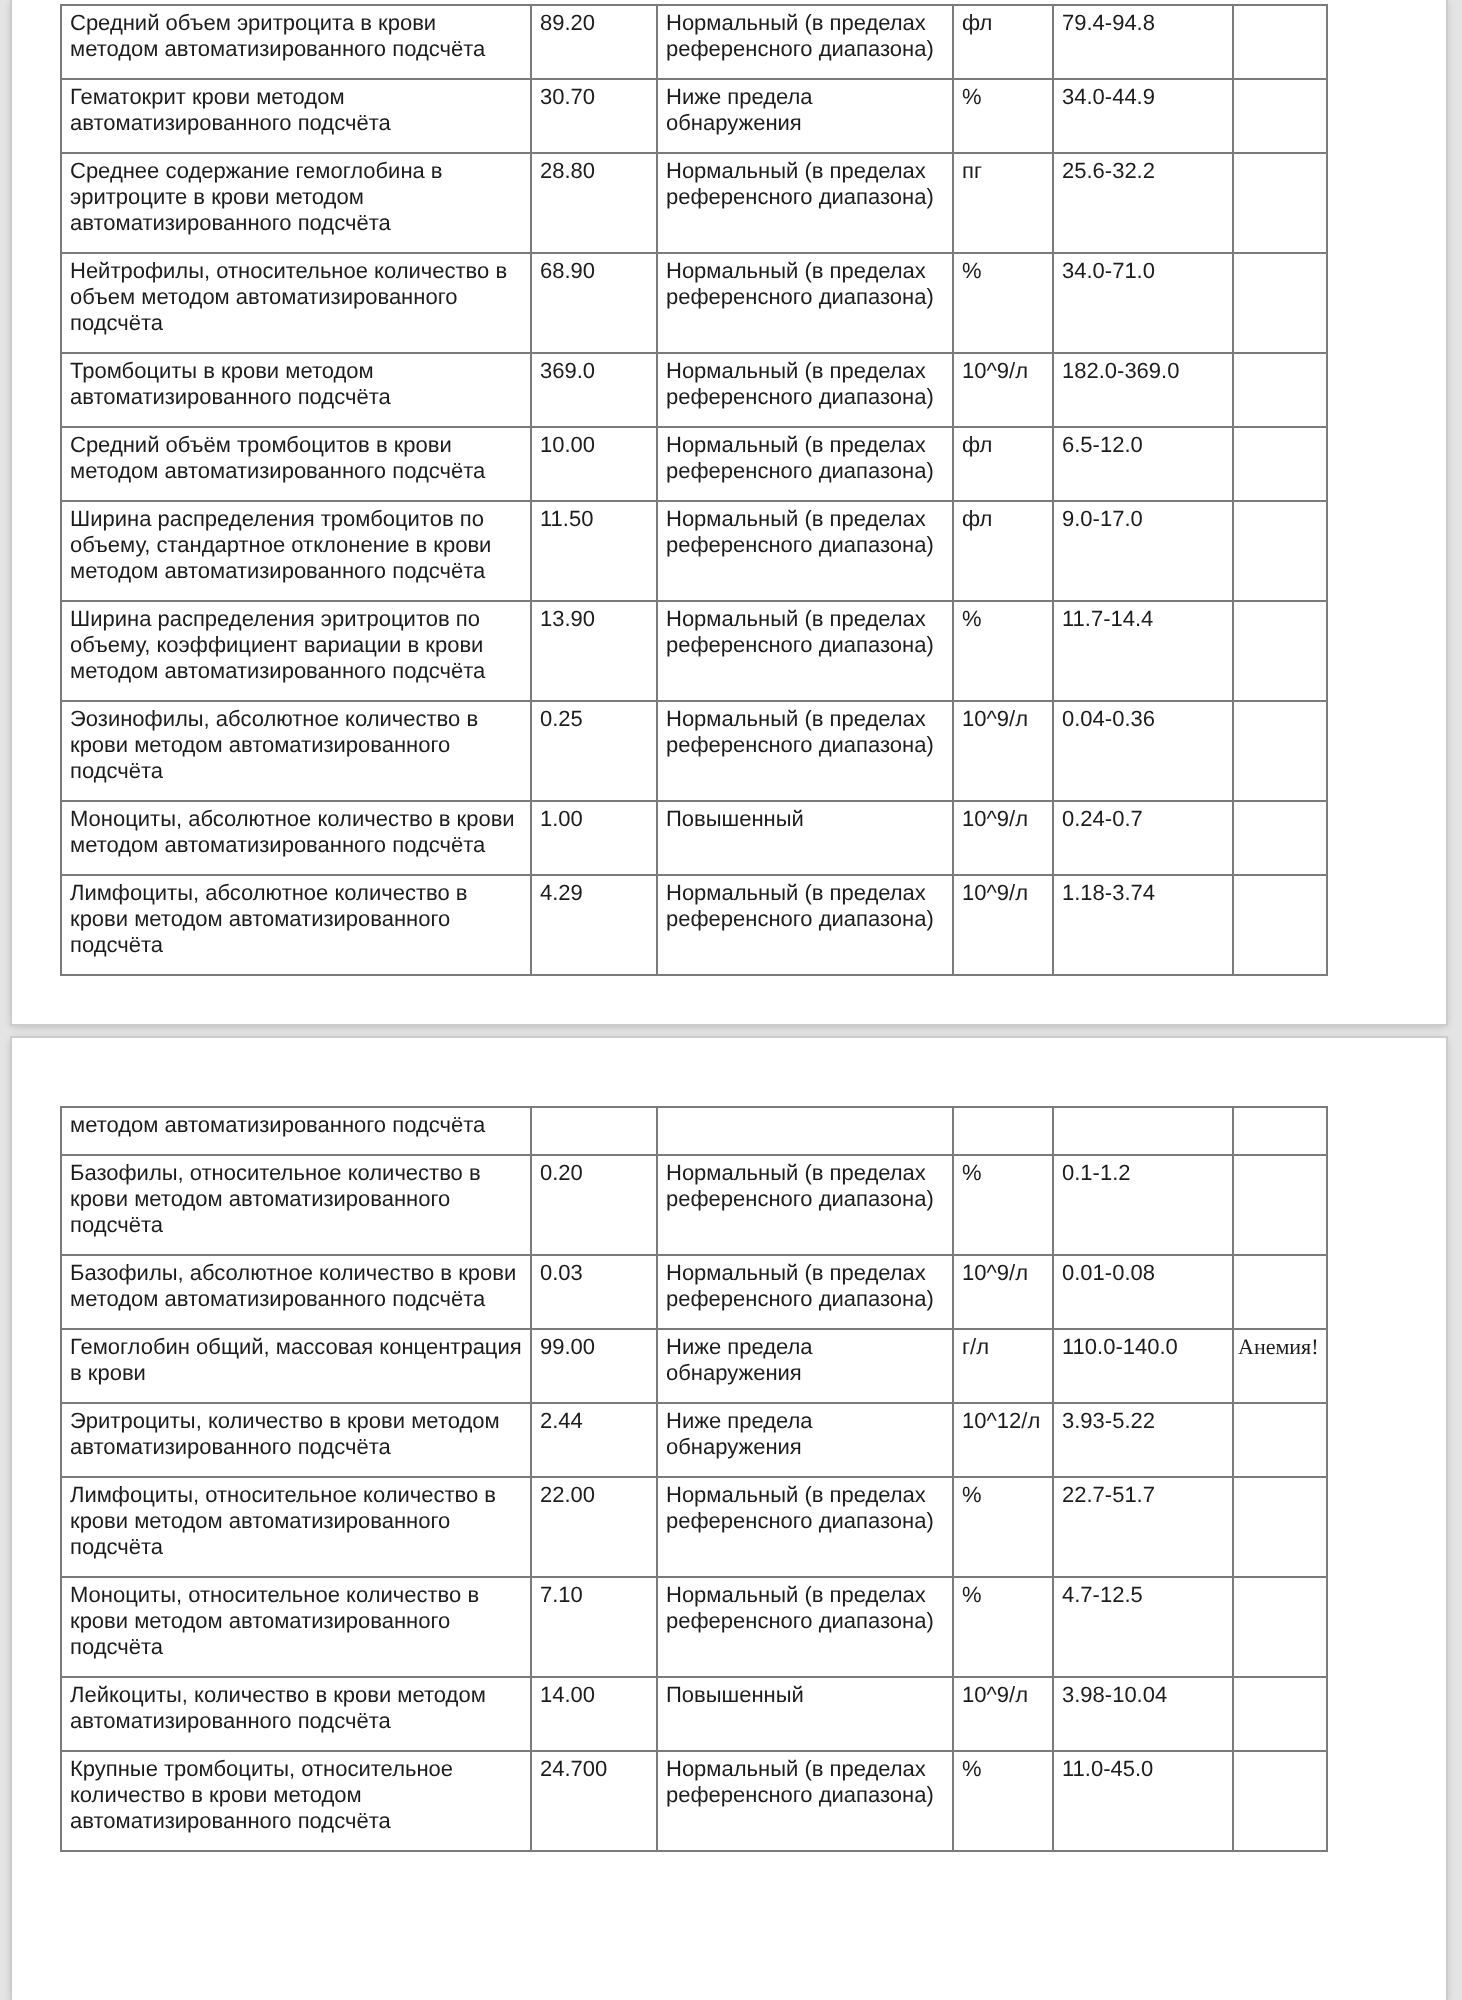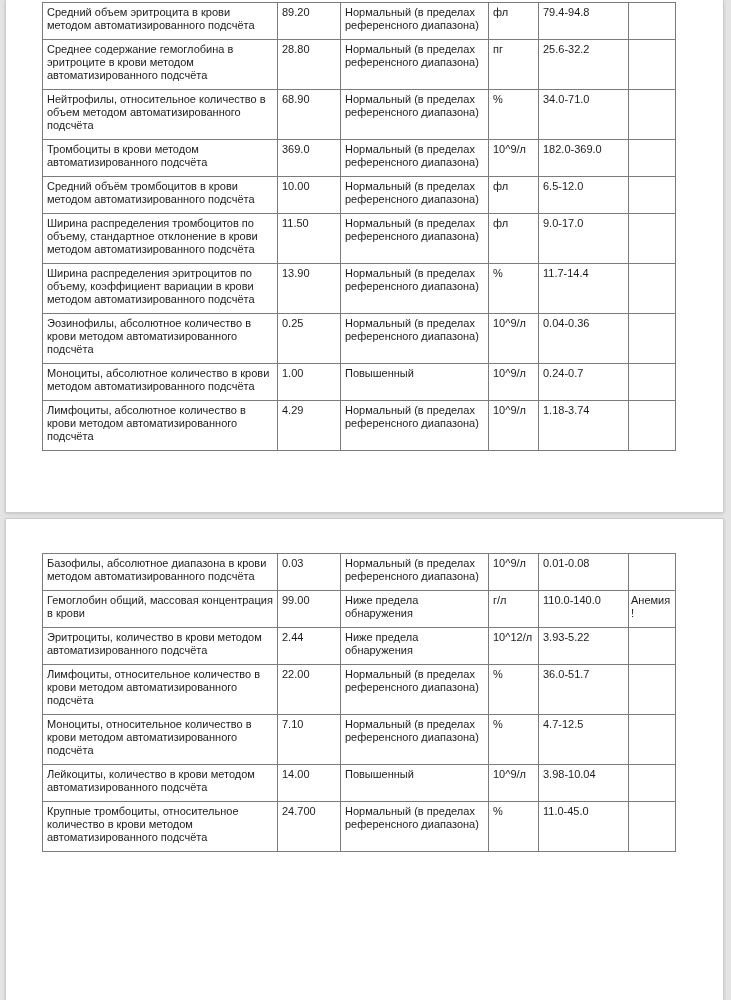--- a/index.html
+++ b/index.html
@@ -23,36 +23,36 @@
     box-shadow: 0 0 0 1px #cccccc, 0 1px 4px rgba(0,0,0,0.22);
     overflow: hidden;
   }
   .page-1 { top: 0; height: 512px; }
   .page-2 { top: 519px; height: 481px; }
 
   table.lab-table {
     border-collapse: collapse;
     table-layout: fixed;
     width: 633px;
-    margin-left: 36px;
+    margin-left: 24px;
     font-size: 11px;
     line-height: 13px;
     color: #1c1c1c;
   }
   .page-1 table.lab-table { margin-top: 2px; }
   .page-2 table.lab-table { margin-top: 34px; }
 
   table.lab-table td {
     border: 1px solid #7b7b7b;
     vertical-align: top;
     padding: 3px 4px 7px 4px;
     overflow: hidden;
     word-wrap: break-word;
   }
-  table.lab-table td.col-note { padding-left: 2px; padding-right: 2px; }
+  table.lab-table td.col-note { padding-left: 2px; padding-right: 2px; font-family: Liberation Serif, serif; }
 
   col.col-name  { width: 235px; }
   col.col-value { width: 63px; }
   col.col-status{ width: 148px; }
   col.col-unit  { width: 50px; }
   col.col-range { width: 90px; }
   col.col-note  { width: 47px; }
 </style>
 </head>
 <body>
@@ -72,20 +72,28 @@
       <tbody>
           <tr>
             <td class="col-name">Средний объем эритроцита в крови методом автоматизированного подсчёта</td>
             <td class="col-value">89.20</td>
             <td class="col-status">Нормальный (в пределах референсного диапазона)</td>
             <td class="col-unit">фл</td>
             <td class="col-range">79.4-94.8</td>
             <td class="col-note"></td>
           </tr>
           <tr>
+            <td class="col-name">Гематокрит крови методом автоматизированного подсчёта</td>
+            <td class="col-value">30.70</td>
+            <td class="col-status">Ниже предела обнаружения</td>
+            <td class="col-unit">%</td>
+            <td class="col-range">34.0-44.9</td>
+            <td class="col-note"></td>
+          </tr>
+          <tr>
             <td class="col-name">Среднее содержание гемоглобина в эритроците в крови методом автоматизированного подсчёта</td>
             <td class="col-value">28.80</td>
             <td class="col-status">Нормальный (в пределах референсного диапазона)</td>
             <td class="col-unit">пг</td>
             <td class="col-range">25.6-32.2</td>
             <td class="col-note"></td>
           </tr>
           <tr>
             <td class="col-name">Нейтрофилы, относительное количество в объем методом автоматизированного подсчёта</td>
             <td class="col-value">68.90</td>
@@ -159,21 +167,37 @@
       <colgroup>
         <col class="col-name">
           <col class="col-value">
           <col class="col-status">
         <col class="col-unit">
           <col class="col-range">
           <col class="col-note">
       </colgroup>
       <tbody>
           <tr>
-            <td class="col-name">Базофилы, абсолютное диапазона в крови методом автоматизированного подсчёта</td>
+            <td class="col-name">методом автоматизированного подсчёта</td>
+            <td class="col-value"></td>
+            <td class="col-status"></td>
+            <td class="col-unit"></td>
+            <td class="col-range"></td>
+            <td class="col-note"></td>
+          </tr>
+          <tr>
+            <td class="col-name">Базофилы, относительное количество в крови методом автоматизированного подсчёта</td>
+            <td class="col-value">0.20</td>
+            <td class="col-status">Нормальный (в пределах референсного диапазона)</td>
+            <td class="col-unit">%</td>
+            <td class="col-range">0.1-1.2</td>
+            <td class="col-note"></td>
+          </tr>
+          <tr>
+            <td class="col-name">Базофилы, абсолютное количество в крови методом автоматизированного подсчёта</td>
             <td class="col-value">0.03</td>
             <td class="col-status">Нормальный (в пределах референсного диапазона)</td>
             <td class="col-unit">10^9/л</td>
             <td class="col-range">0.01-0.08</td>
             <td class="col-note"></td>
           </tr>
           <tr>
             <td class="col-name">Гемоглобин общий, массовая концентрация в крови</td>
             <td class="col-value">99.00</td>
             <td class="col-status">Ниже предела обнаружения</td>
@@ -187,21 +211,21 @@
             <td class="col-status">Ниже предела обнаружения</td>
             <td class="col-unit">10^12/л</td>
             <td class="col-range">3.93-5.22</td>
             <td class="col-note"></td>
           </tr>
           <tr>
             <td class="col-name">Лимфоциты, относительное количество в крови методом автоматизированного подсчёта</td>
             <td class="col-value">22.00</td>
             <td class="col-status">Нормальный (в пределах референсного диапазона)</td>
             <td class="col-unit">%</td>
-            <td class="col-range">36.0-51.7</td>
+            <td class="col-range">22.7-51.7</td>
             <td class="col-note"></td>
           </tr>
           <tr>
             <td class="col-name">Моноциты, относительное количество в крови методом автоматизированного подсчёта</td>
             <td class="col-value">7.10</td>
             <td class="col-status">Нормальный (в пределах референсного диапазона)</td>
             <td class="col-unit">%</td>
             <td class="col-range">4.7-12.5</td>
             <td class="col-note"></td>
           </tr>

